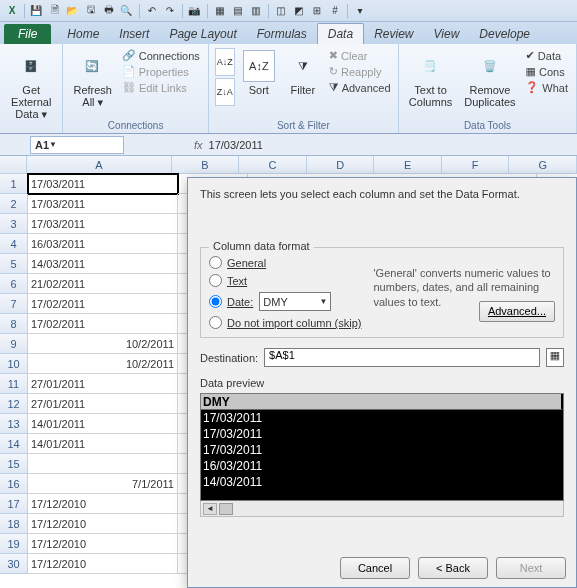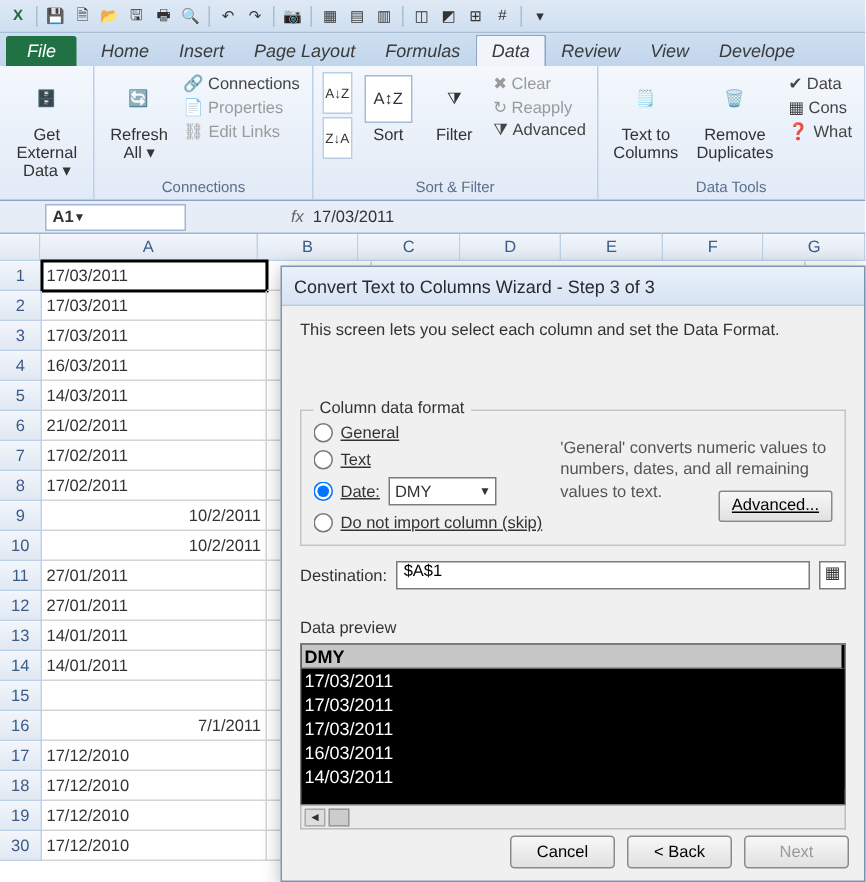--- a/index.html
+++ b/index.html
@@ -42,21 +42,21 @@
 .wiz-body { padding: 10px 12px; font-size: 11px; color: #333; }
 .wiz-body p { margin-bottom: 10px; }
 .fieldset { border: 1px solid #c5c5c5; padding: 8px; margin-bottom: 10px; position: relative; display: flex; gap: 12px; margin-top: 47px; }
 .legend { position: absolute; top: -8px; left: 8px; background: #f0f0f0; padding: 0 4px; font-size: 11px; }
 .radios { display: flex; flex-direction: column; gap: 5px; }
 .radios label { display: flex; align-items: flex-end; gap: 5px; font-size: 11px; text-decoration: underline; }
 .date-row { display: flex; align-items: center; gap: 6px; }
 .date-select { width: 72px; height: 19px; border: 1px solid #7b7b7b; background: #fff; display: flex; align-items: center; justify-content: space-between; padding: 0 3px; font-size: 11px; }
 .field-right { flex: 1; font-size: 11px; color: #555; padding-top: 10px; line-height: 1.3; }
 .adv-btn { float: right; height: 21px; padding: 0 8px; border: 1px solid #8a8a8a; background: linear-gradient(#f7f7f7,#e1e1e1); border-radius: 2px; font-size: 11px; text-decoration: underline; margin-top: 6px; }
-.dest-row { display: flex; align-items: center; gap: 6px; margin-bottom: 20px; }
+.dest-row { display: flex; align-items: center; gap: 6px; margin-bottom: 10px; }
 .dest-input { flex: 1; height: 19px; border: 1px solid #7b7b7b; background: #fff; padding: 0 4px; font-size: 11px; color: #000; }
 .preview-label { font-size: 11px; margin-bottom: 4px; }
 .preview-box { border: 1px solid #7b7b7b; background: #000; height: 108px; padding: 0; color: #fff; font-family: "Courier New", monospace; font-size: 12px; line-height: 16px; overflow: hidden; }
 .preview-header-row { display: flex; }
 .preview-hcell { background: #c6c6c6; color: #000; border-right: 2px solid #000; padding: 0 2px; height: 16px; width: 100%; font-weight: bold; border-bottom: 1px solid #666; }
 .preview-datarow { display: flex; }
 .preview-dcell { background: #000; color: #fff; border-right: 2px solid #000; padding: 0 2px; height: 16px; width: 100%; }
 .scroll-stub { height: 16px; background: #eaeaea; border: 1px solid #bdbdbd; border-top: none; display: flex; align-items: center; padding: 0 2px; gap: 2px; }
 .scroll-stub .arrow { width: 14px; height: 12px; background: #ddd; border: 1px solid #aaa; font-size: 8px; text-align: center; line-height: 10px; }
 .wiz-buttons { position: absolute; right: 10px; bottom: 8px; display: flex; gap: 8px; }
@@ -339,21 +339,20 @@
       <div class="row">
         <div class="rowh">30</div>
         <div class="cell A left">17/12/2010</div>
         <div class="cell B"></div>
         <div class="cell C"></div>
       </div>
     </div>
 </div>
 
 <div class="wizard">
-  <div class="wiz-title">Convert Text to Columns Wizard - Step 3 of 3</div>
   <div class="wiz-body">
     <p>This screen lets you select each column and set the Data Format.</p>
     <div class="fieldset">
       <span class="legend">Column data format</span>
       <div class="radios">
         <label>
             <input type="radio" name="fmt" style="">
             <span>General</span>
           </label>
         <label>

